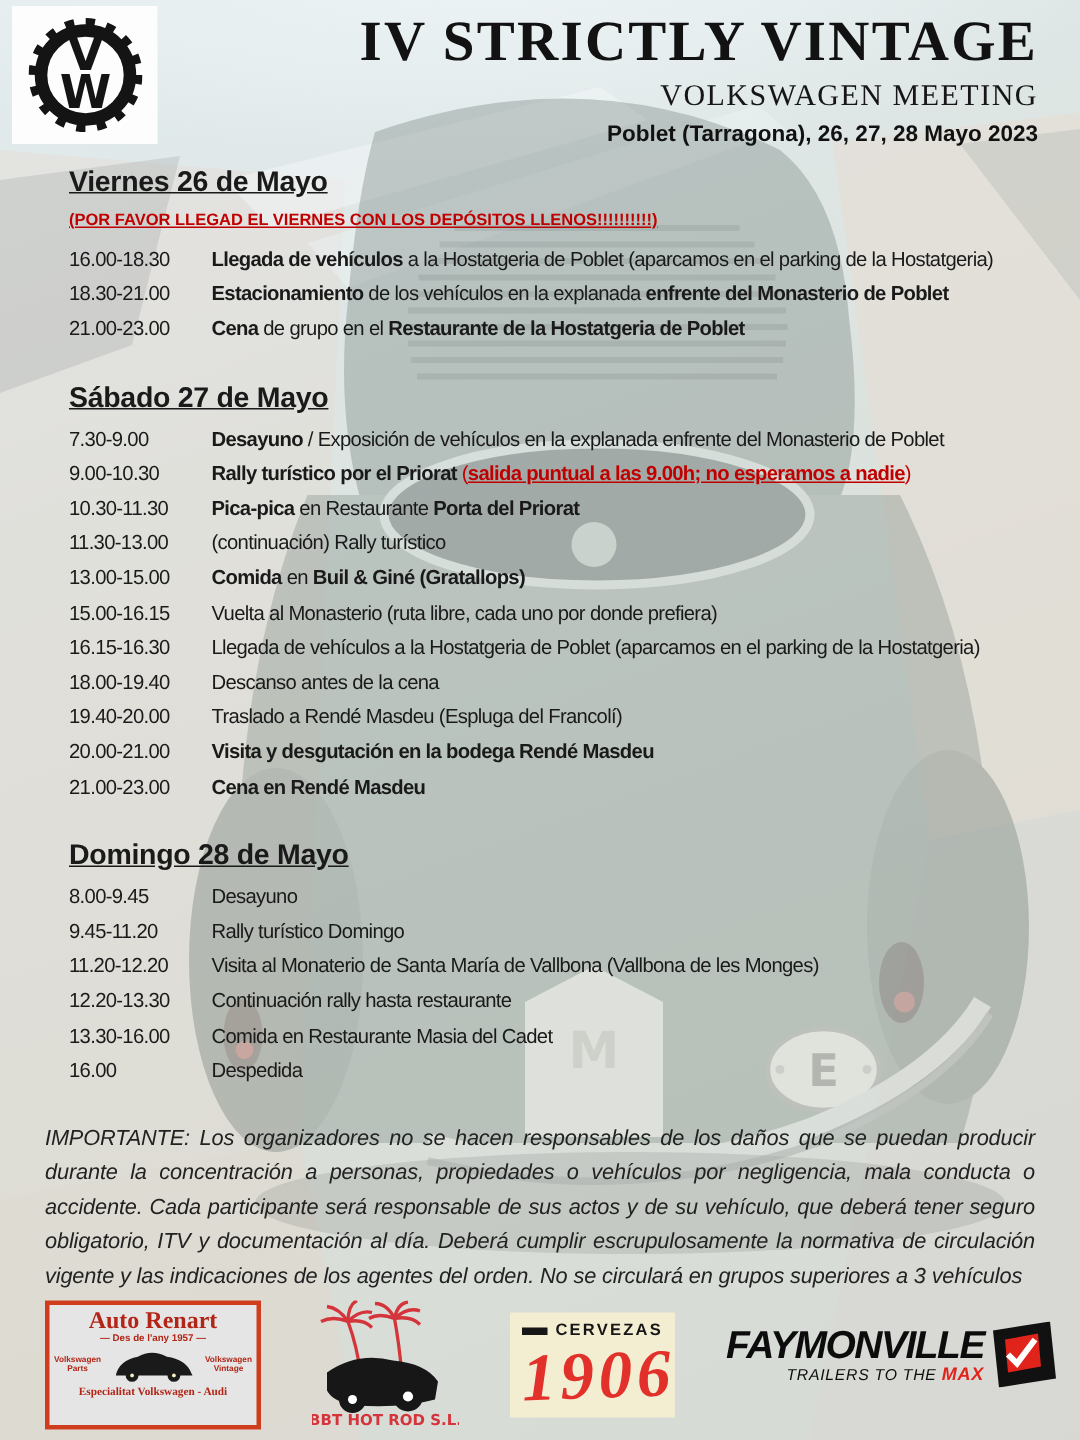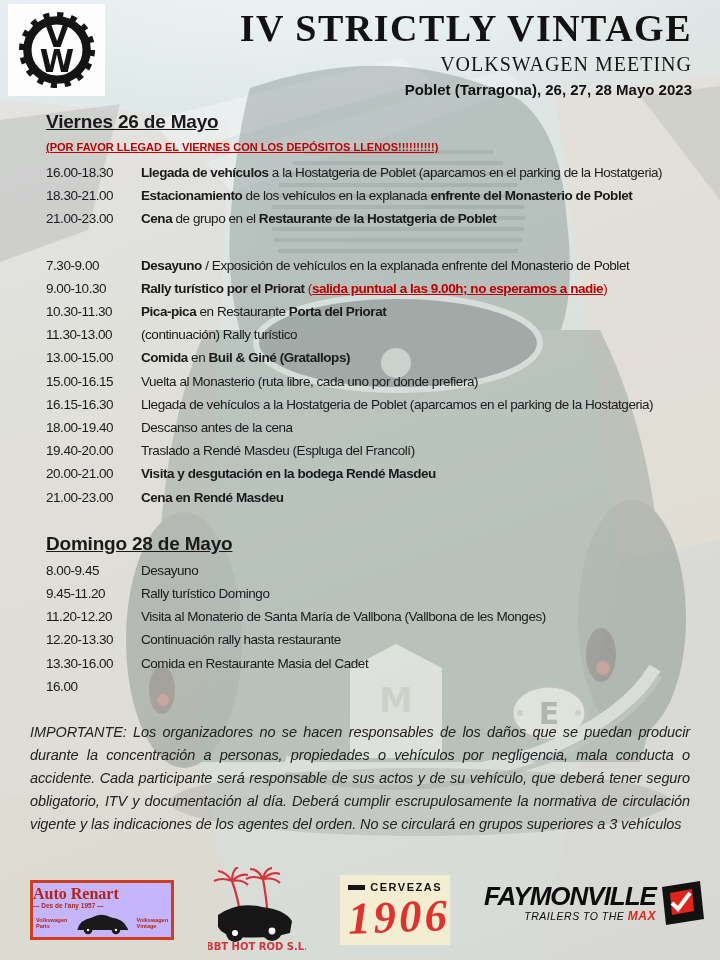--- a/index.html
+++ b/index.html
@@ -29,21 +29,21 @@
   .row{display:grid;grid-template-columns:95px 1fr;line-height:23.2px;font-size:13.5px;letter-spacing:-0.45px;white-space:nowrap;}
   .desc .b{font-weight:bold;}
   .desc .r{color:#c00000;}
   .desc .u{text-decoration:underline;}
 
   
   #important{margin:4px 30px 0 30px;font-style:italic;font-size:14.5px;line-height:23px;text-align:justify;color:#222;letter-spacing:-0.1px;}
 
   
   #sponsors{position:absolute;left:0;right:0;bottom:6px;height:88px;display:flex;align-items:center;justify-content:space-between;padding:0 16px 0 30px;z-index:1;}
-  #sponsor-autorenart{width:144px;height:60px;background:#c4b5fd;border:3px solid #cf3d1d;box-sizing:border-box;color:#b22517;overflow:hidden;}
+  #sponsor-autorenart{width:144px;height:86px;background:#e5e5e5;border:3px solid #cf3d1d;box-sizing:border-box;text-align:center;color:#b22517;overflow:hidden;}
   .ar-title{font-family:"Liberation Serif",serif;font-weight:bold;font-size:16px;line-height:16px;margin-top:3px;}
   .ar-sub{font-size:6.5px;line-height:8px;font-weight:bold;}
   .ar-mid{display:flex;align-items:center;justify-content:space-between;padding:0 3px;}
   .ar-side{font-size:5.5px;line-height:6px;font-weight:bold;}
   .ar-bottom{font-size:7.5px;line-height:9px;font-weight:bold;font-family:"Liberation Serif",serif;}
   #sponsor-bbt{width:98px;height:86px;}
   #sponsor-cervezas{width:110px;height:70px;background:#f3edd2;box-sizing:border-box;padding:6px 8px 0 8px;}
   .cz-row{display:flex;align-items:center;gap:5px;}
   .cz-bar{width:34px;height:5px;background:#161616;}
   .cz-label{font-size:11px;font-weight:bold;letter-spacing:1.5px;color:#161616;}
@@ -130,20 +130,21 @@
         <div class="row">
           <div class="time">18.30-21.00</div>
           <div class="desc"><span class="b">Estacionamiento</span><span> de los vehículos en la explanada </span><span class="b">enfrente del Monasterio de Poblet</span></div>
         </div>
         <div class="row">
           <div class="time">21.00-23.00</div>
           <div class="desc"><span class="b">Cena</span><span> de grupo en el </span><span class="b">Restaurante de la Hostatgeria de Poblet</span></div>
         </div>
       </div>
       <div class="section">
+        <div class="sec-title">Sábado 27 de Mayo</div>
         <div class="row">
           <div class="time">7.30-9.00</div>
           <div class="desc"><span class="b">Desayuno</span><span> / Exposición de vehículos en la explanada enfrente del Monasterio de Poblet</span></div>
         </div>
         <div class="row">
           <div class="time">9.00-10.30</div>
           <div class="desc"><span class="b">Rally turístico por el Priorat</span><span> </span><span class="r">(</span><span class="b r u">salida puntual a las 9.00h; no esperamos a nadie</span><span class="r">)</span></div>
         </div>
         <div class="row">
           <div class="time">10.30-11.30</div>
@@ -199,20 +200,21 @@
         <div class="row">
           <div class="time">12.20-13.30</div>
           <div class="desc"><span>Continuación rally hasta restaurante</span></div>
         </div>
         <div class="row">
           <div class="time">13.30-16.00</div>
           <div class="desc"><span>Comida en Restaurante Masia del Cadet</span></div>
         </div>
         <div class="row">
           <div class="time">16.00</div>
+          <div class="desc"><span>Despedida</span></div>
         </div>
       </div>
     </div>
 
   <div id="important">IMPORTANTE: Los organizadores no se hacen responsables de los daños que se puedan producir durante la concentración a personas, propiedades o vehículos por negligencia, mala conducta o accidente. Cada participante será responsable de sus actos y de su vehículo, que deberá tener seguro obligatorio, ITV y documentación al día. Deberá cumplir escrupulosamente la normativa de circulación vigente y las indicaciones de los agentes del orden. No se circulará en grupos superiores a 3 vehículos</div>
 </div>
 
 <div id="sponsors">
   <div id="sponsor-autorenart">
     <div class="ar-title">Auto Renart</div>

